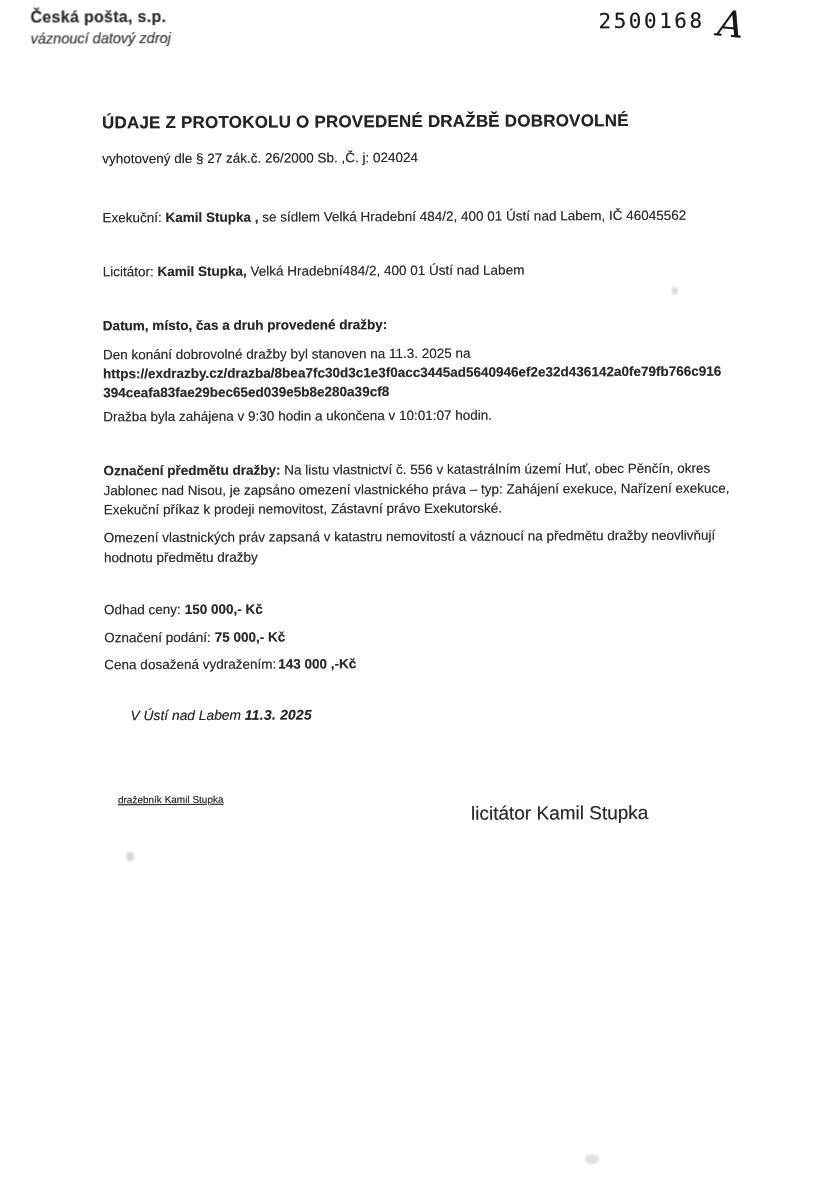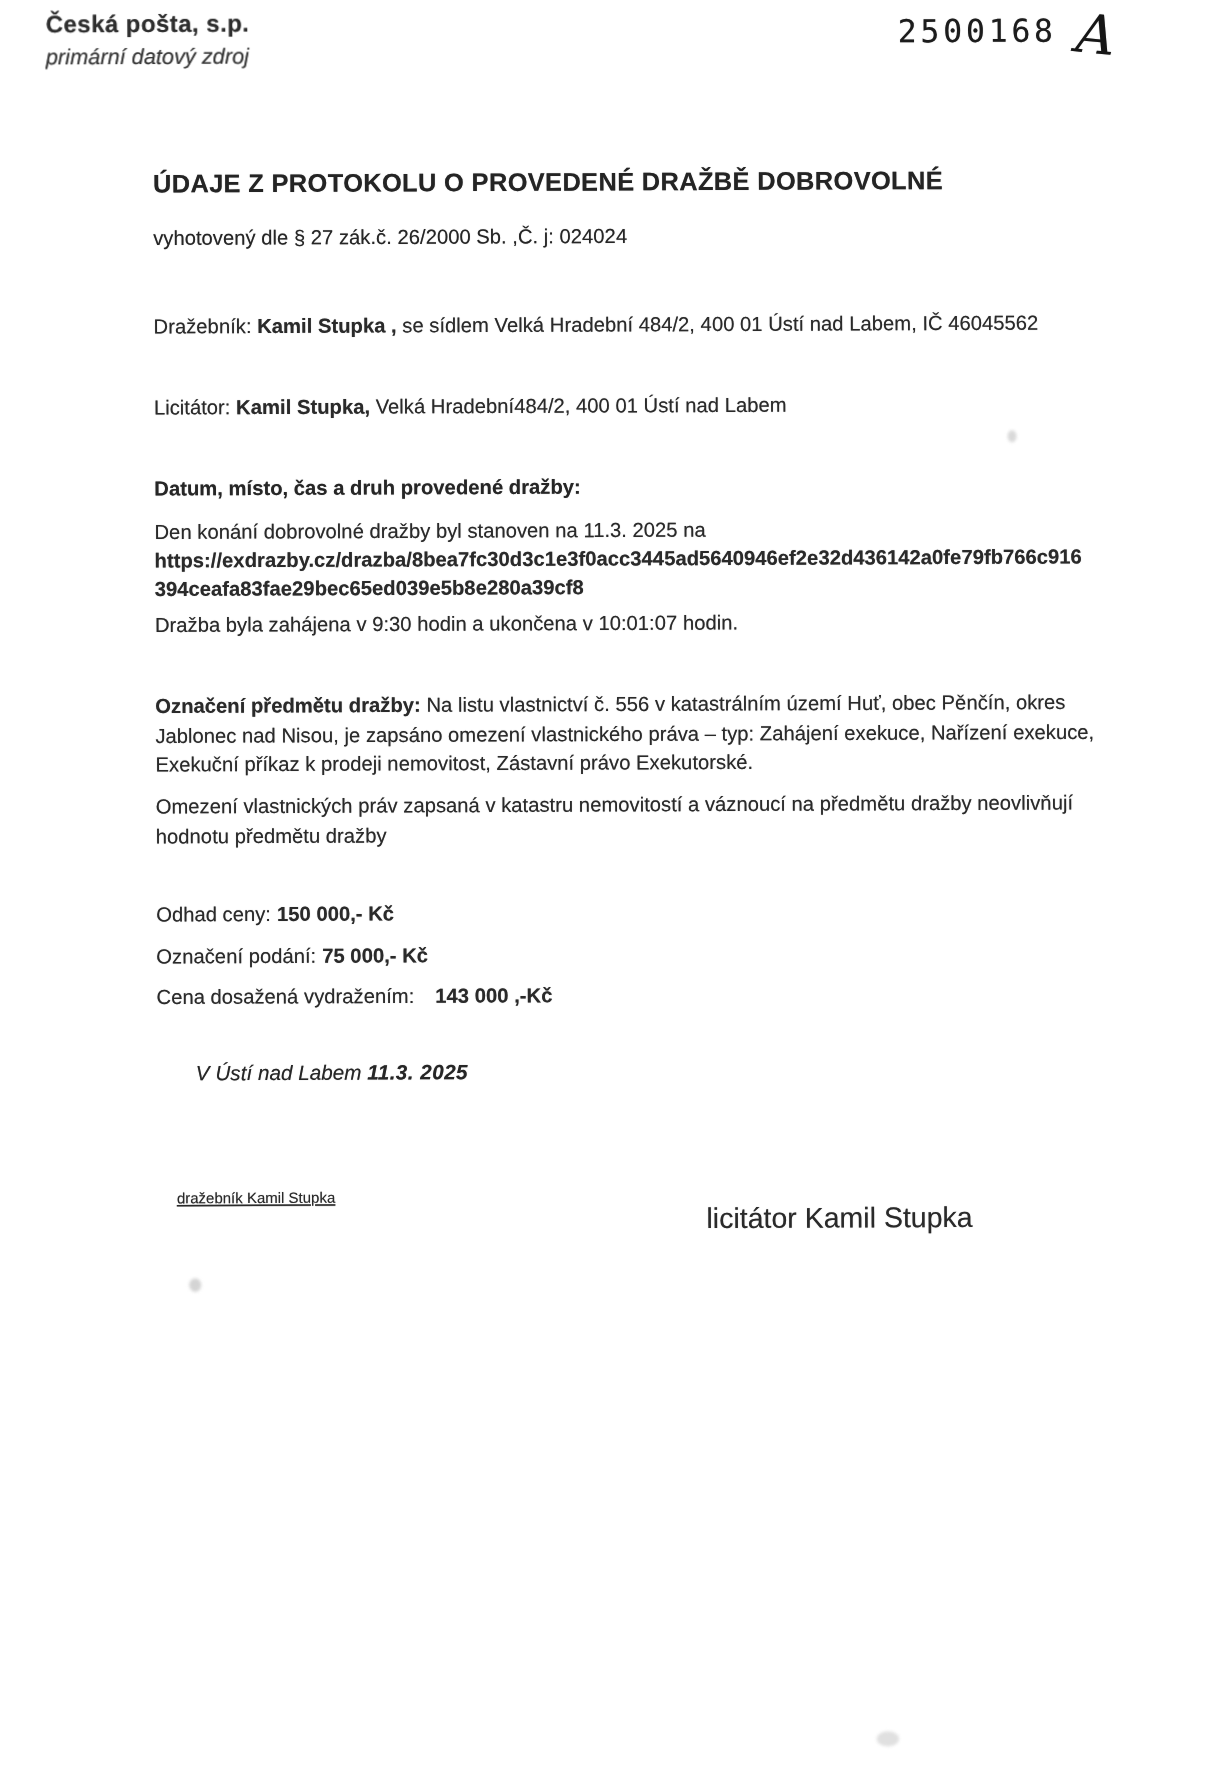--- a/index.html
+++ b/index.html
@@ -65,21 +65,21 @@
   .p-zahajena { left: 104px; top: 406px; width: 640px; }
   .p-oznaceni { left: 104px; top: 460px; width: 632px; line-height: 19.5px; }
   .p-omezeni { left: 104px; top: 527px; width: 640px; line-height: 19.5px; }
 
   
   .price-row { left: 104px; font-size: 13.5px; }
   .price-row b { margin-left: 4px; text-align: center; }
   .price-1 { top: 599px; }
   .price-2 { top: 627px; }
   .price-3 { top: 654px; }
-  .price-3 b { margin-left: 14px; }
+  .price-3 b { margin-left: 2px; }
 
   
   .closing { left: 110px; top: 707px; font-style: italic; font-size: 13.8px; margin-left: 20px; }
   .closing b { letter-spacing: 0.3px; }
   .sig-left { left: 117px; top: 789px; font-size: 10px; text-decoration: underline; }
   .sig-right { left: 470px; top: 804px; font-size: 19px; }
 
   
   .speck { position: absolute; border-radius: 50%; filter: blur(1px); }
   .speck-1 { left: 673px; top: 288px; width: 6px; height: 8px; background: #d9d9d9; }
@@ -87,32 +87,32 @@
   .speck-3 { left: 582px; top: 1155px; width: 15px; height: 10px; background: #e0e0e0; }
 </style>
 </head>
 <body>
 
 <div class="page">
   <div class="scan">
 
     <div class="abs letterhead">
       <div class="lh-company">Česká pošta, s.p.</div>
-      <div class="lh-sub">primární datový zdroj</div>
+      <div class="lh-sub">váznoucí datový zdroj</div>
     </div>
 
     <div class="abs stamp">
       <span class="stamp-number">2500168</span>
       <span class="stamp-letter">A</span>
     </div>
 
     <h1 class="abs title">ÚDAJE Z PROTOKOLU O PROVEDENÉ DRAŽBĚ DOBROVOLNÉ</h1>
     <div class="abs subtitle">vyhotovený dle § 27 zák.č. 26/2000 Sb. ,Č. j: 024024</div>
 
-    <p class="abs p drazebnik"><span>Dražebník: </span><b>Kamil Stupka , </b><span>se sídlem Velká Hradební 484/2, 400 01 Ústí nad Labem, IČ 46045562</span></p>
+    <p class="abs p drazebnik"><span>Exekuční: </span><b>Kamil Stupka , </b><span>se sídlem Velká Hradební 484/2, 400 01 Ústí nad Labem, IČ 46045562</span></p>
 
     <p class="abs p licitator"><span>Licitátor: </span><b>Kamil Stupka,</b><span> Velká Hradební484/2, 400 01 Ústí nad Labem</span></p>
 
     <h2 class="abs h2">Datum, místo, čas a druh provedené dražby:</h2>
 
     <p class="abs p p-konani"><span>Den konání dobrovolné dražby byl stanoven na 11.3. 2025 na</span> <span class="url">https://exdrazby.cz/drazba/8bea7fc30d3c1e3f0acc3445ad5640946ef2e32d436142a0fe79fb766c916394ceafa83fae29bec65ed039e5b8e280a39cf8</span></p>
 
     <p class="abs p p-zahajena">Dražba byla zahájena v 9:30 hodin a ukončena v 10:01:07 hodin.</p>
 
     <p class="abs p p-oznaceni"><b>Označení předmětu dražby:</b><span> Na listu vlastnictví č. 556 v katastrálním území Huť, obec Pěnčín, okres Jablonec nad Nisou, je zapsáno omezení vlastnického práva – typ: Zahájení exekuce, Nařízení exekuce, Exekuční příkaz k prodeji nemovitost, Zástavní právo Exekutorské.</span></p>

